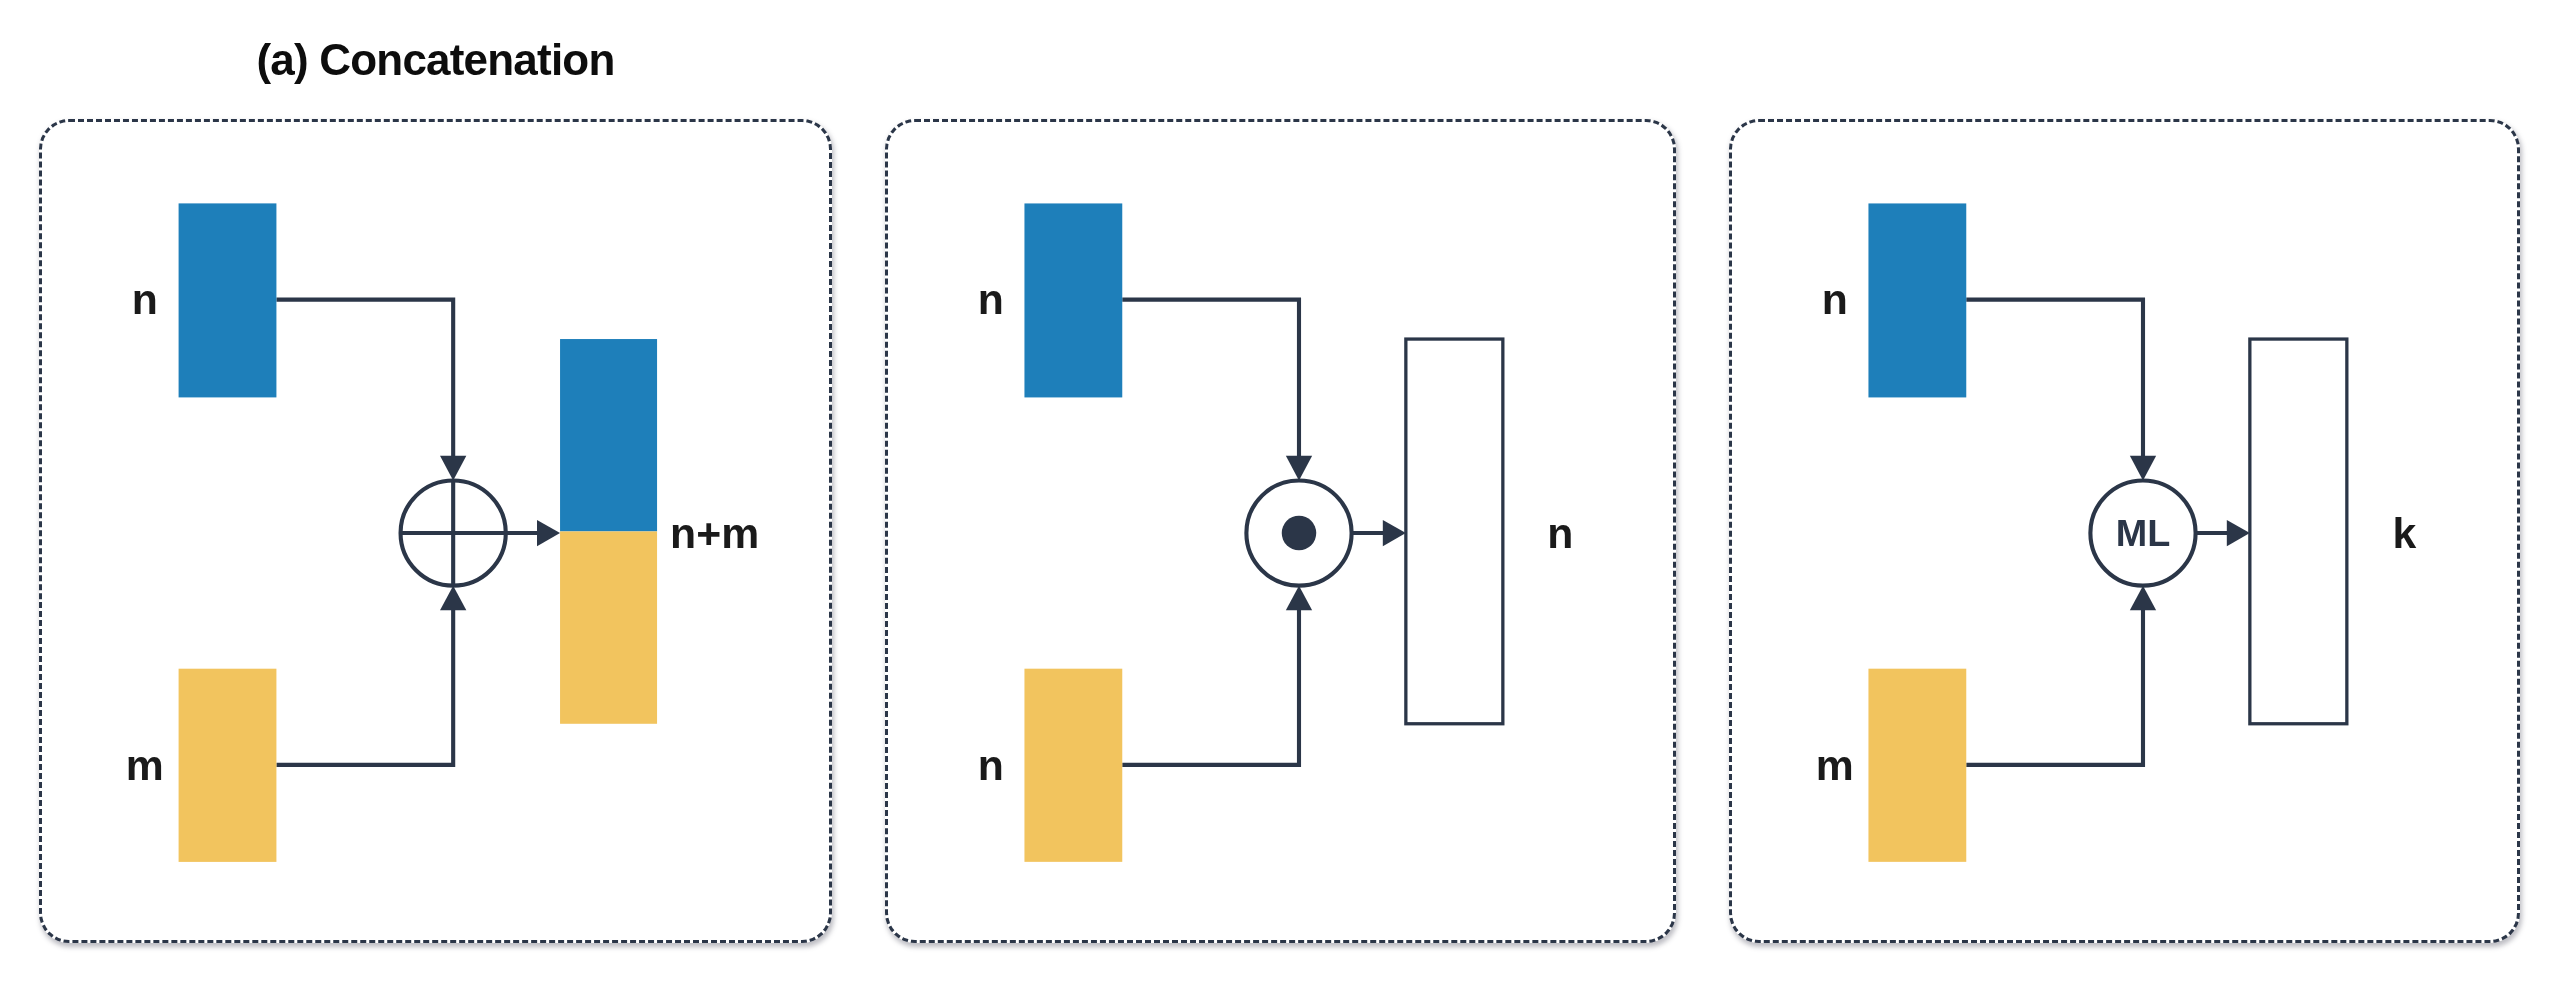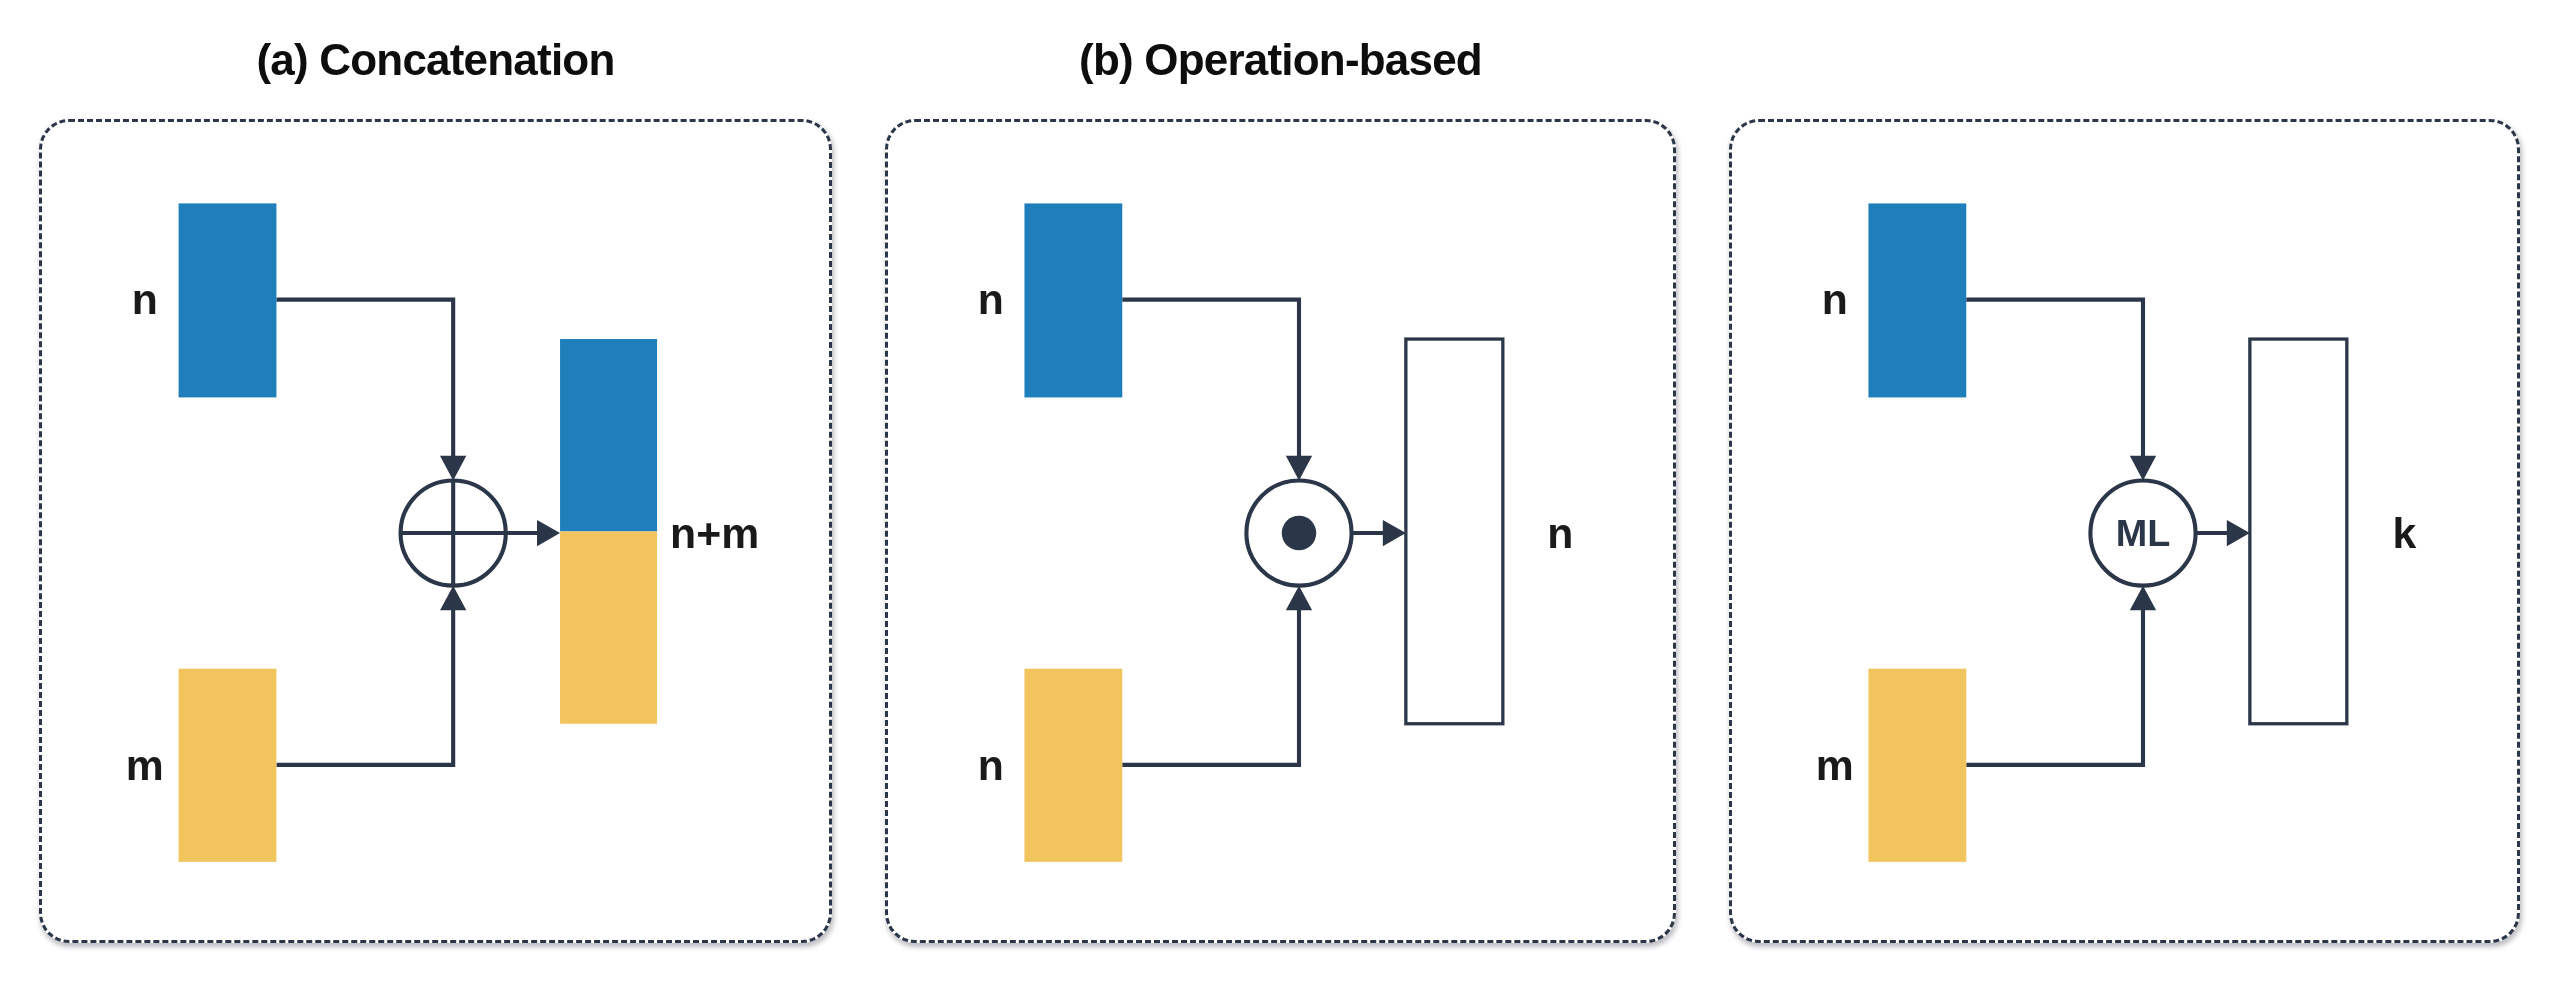--- a/index.html
+++ b/index.html
@@ -34,21 +34,20 @@
   .vec-rect{stroke:none;}
   .vec-label{font-family:"Liberation Sans",sans-serif;font-size:52px;font-weight:bold;fill:#1a1a1a;}
   .ml-label{font-family:"Liberation Sans",sans-serif;font-size:46px;font-weight:bold;fill:var(--ink,#2b3648);}
 </style>
 </head>
 <body>
 
 <div class="stage">
 
   <div class="panel-title" id="title-a">(a) Concatenation</div>
-  <div class="panel-title" id="title-b">(b) Operation-based</div>
 
   <div class="panel" id="panel-a">
     <svg viewBox="0 0 957 995">
       <path class="line" d="M285,216 H500 V410" stroke="#2b3648"></path>
       <path class="line" d="M285,782 H500 V590" stroke="#2b3648"></path>
       <circle class="op-circle" cx="500" cy="500" r="64" stroke="#2b3648"></circle>
       <path class="line" d="M436,500 H604" stroke="#2b3648"></path>
       <path class="line" d="M500,436 V564" stroke="#2b3648"></path>
       <polygon points="484,406 516,406 500,436" fill="#2b3648"></polygon>
       <polygon points="484,594 516,594 500,564" fill="#2b3648"></polygon>

